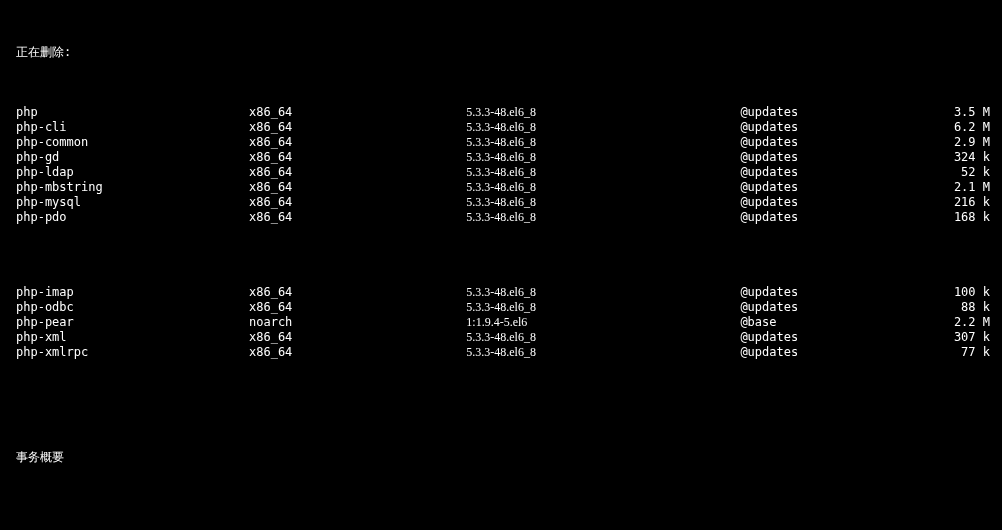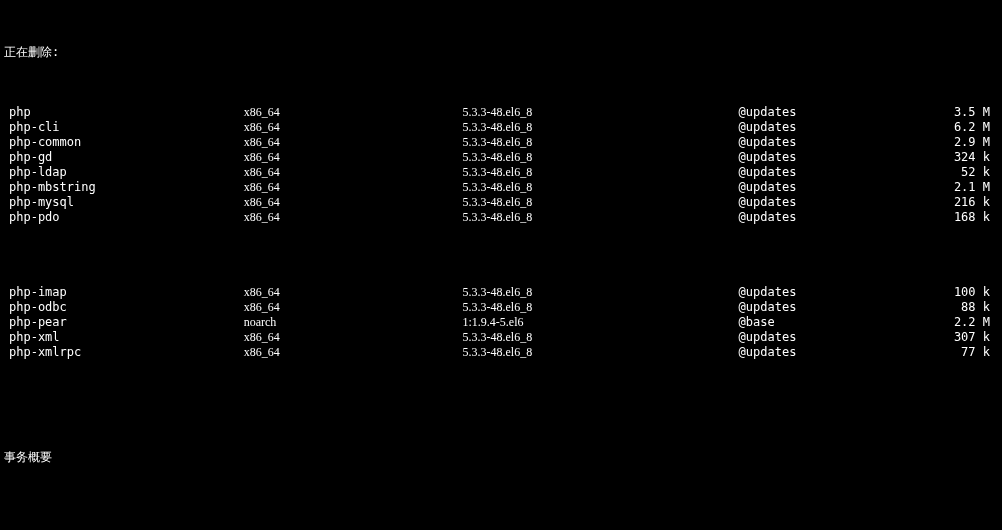--- a/index.html
+++ b/index.html
@@ -12,28 +12,28 @@
     line-height: 15px;
     width: 1002px;
   }
   .term {
     white-space: pre;
     padding: 0 0 10px 0;
   }
   .row {
     display: flex;
   }
-  .c-name   { width: 238px; padding-left: 9px; }
-  .c-arch   { width: 222px; font-family: Liberation Serif, serif; }
+  .c-name   { width: 238px; padding-left: 16px; }
+  .c-arch   { width: 222px; }
   .c-ver    { width: 280px; font-family: Liberation Serif, serif; }
   .c-repo   { width: 185px; }
   .c-size   { width: 70px;  text-align: right; padding-right: 12px; }
 
   .hdr, .status, .action, .prog, .footer {
-    padding-left: 4px;
+    padding-left: 16px;
   }
 </style>
 </head>
 <body>
 
 <div class="term">
 
   <div class="hdr">正在删除:</div>
 
   <div id="tbl-remove"><div class="row"><span class="c-name">php</span><span class="c-arch">x86_64</span><span class="c-ver">5.3.3-48.el6_8</span><span class="c-repo">@updates</span><span class="c-size">3.5 M</span></div><div class="row"><span class="c-name">php-cli</span><span class="c-arch">x86_64</span><span class="c-ver">5.3.3-48.el6_8</span><span class="c-repo">@updates</span><span class="c-size">6.2 M</span></div><div class="row"><span class="c-name">php-common</span><span class="c-arch">x86_64</span><span class="c-ver">5.3.3-48.el6_8</span><span class="c-repo">@updates</span><span class="c-size">2.9 M</span></div><div class="row"><span class="c-name">php-gd</span><span class="c-arch">x86_64</span><span class="c-ver">5.3.3-48.el6_8</span><span class="c-repo">@updates</span><span class="c-size">324 k</span></div><div class="row"><span class="c-name">php-ldap</span><span class="c-arch">x86_64</span><span class="c-ver">5.3.3-48.el6_8</span><span class="c-repo">@updates</span><span class="c-size">52 k</span></div><div class="row"><span class="c-name">php-mbstring</span><span class="c-arch">x86_64</span><span class="c-ver">5.3.3-48.el6_8</span><span class="c-repo">@updates</span><span class="c-size">2.1 M</span></div><div class="row"><span class="c-name">php-mysql</span><span class="c-arch">x86_64</span><span class="c-ver">5.3.3-48.el6_8</span><span class="c-repo">@updates</span><span class="c-size">216 k</span></div><div class="row"><span class="c-name">php-pdo</span><span class="c-arch">x86_64</span><span class="c-ver">5.3.3-48.el6_8</span><span class="c-repo">@updates</span><span class="c-size">168 k</span></div></div>

